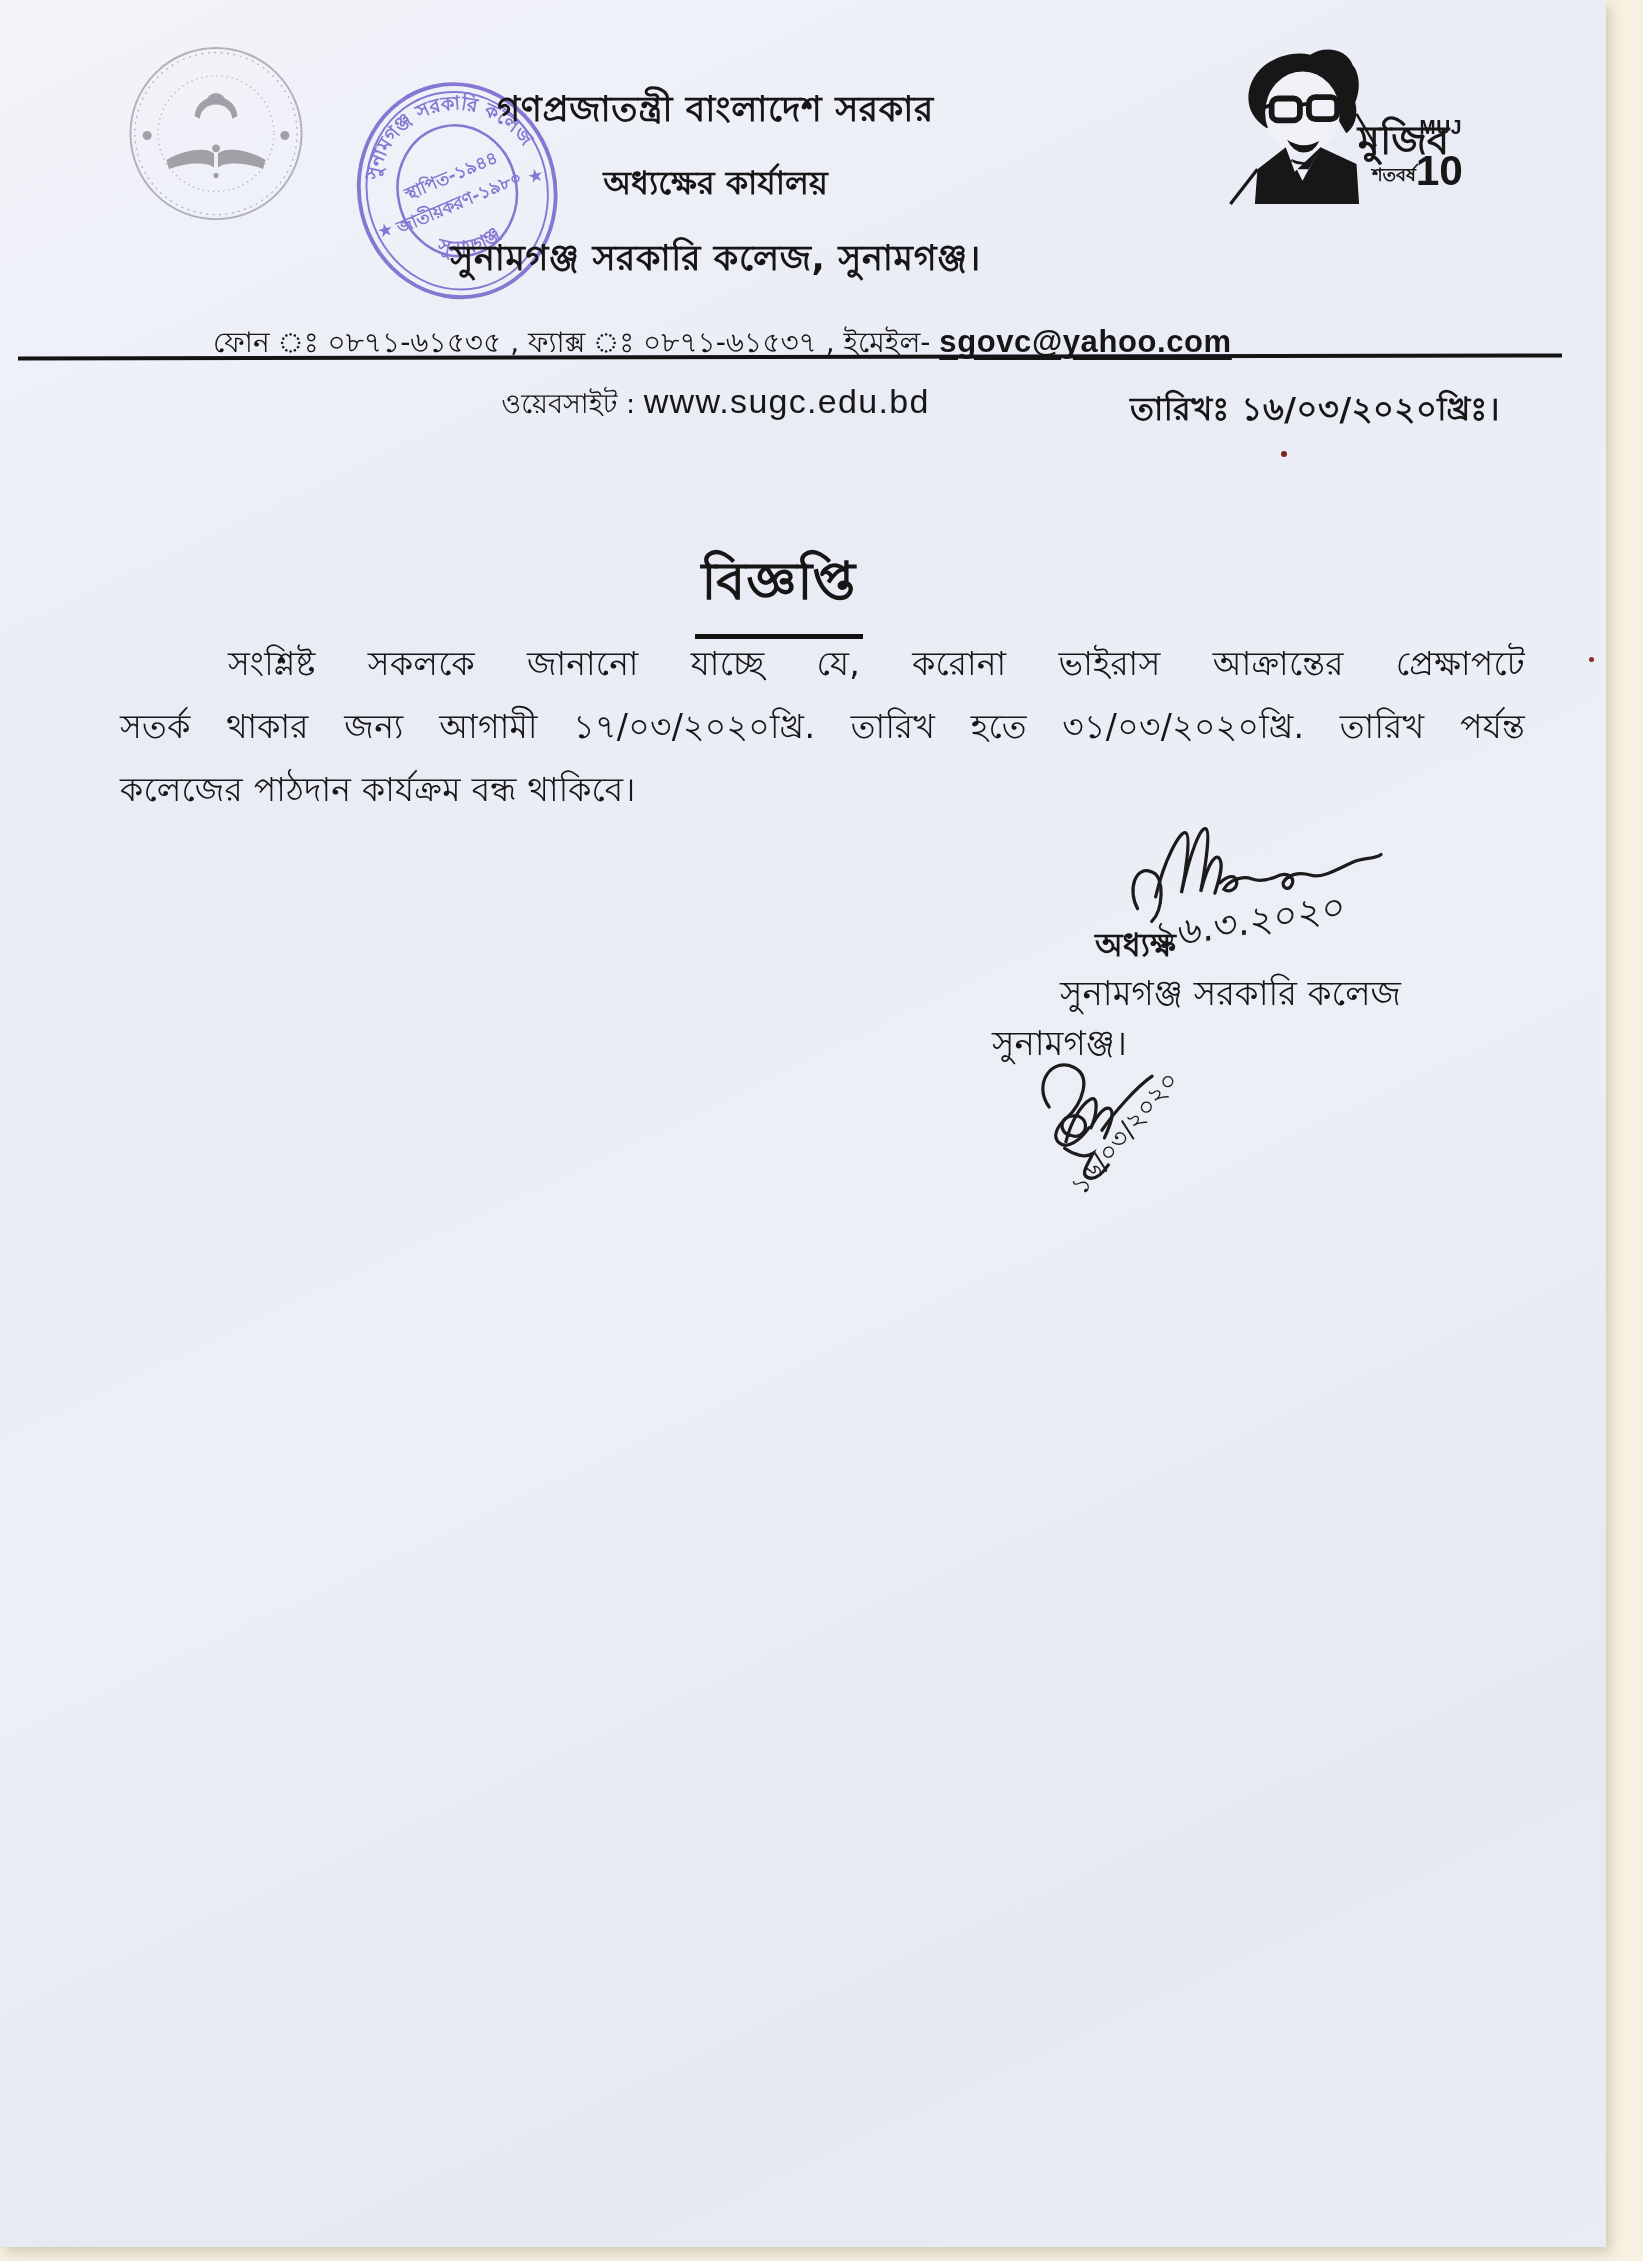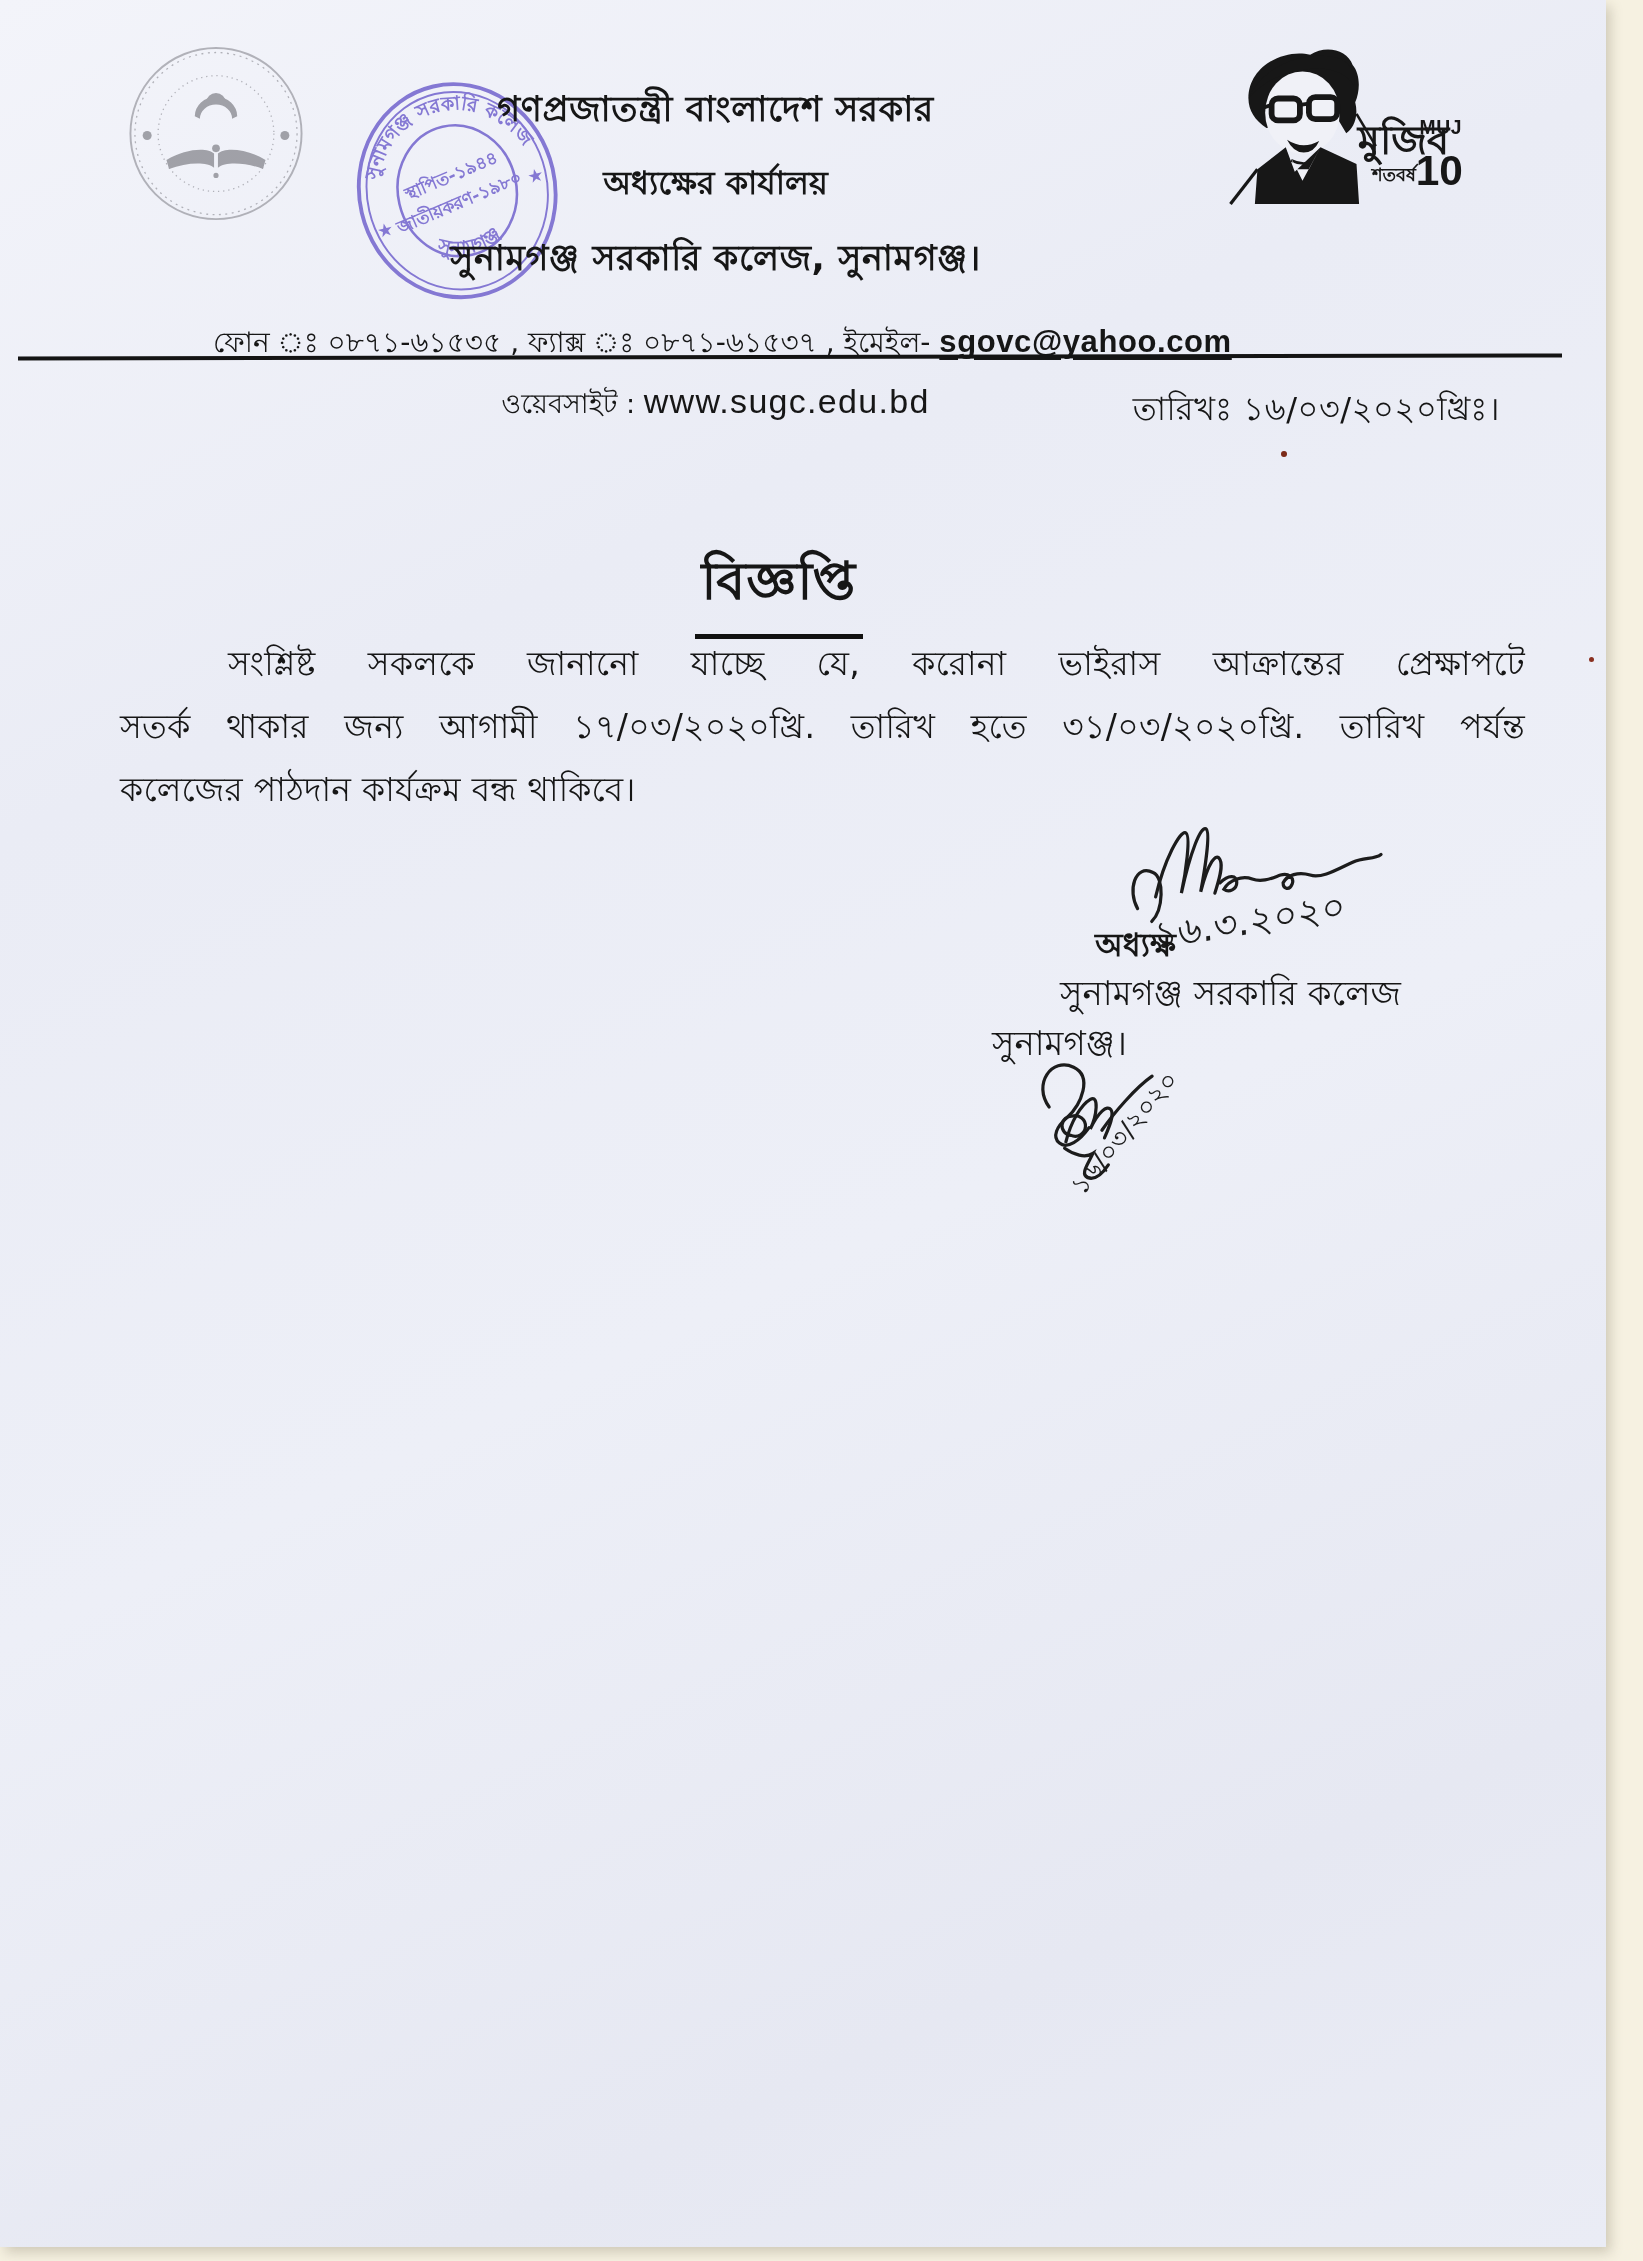--- a/index.html
+++ b/index.html
@@ -19,21 +19,21 @@
   
   .header-center{left:213px;top:82px;width:1005px;text-align:center;}
   .h-govt{font-size:35px;font-weight:bold;letter-spacing:0.6px;}
   .h-office{font-size:32px;font-weight:bold;margin-top:17px;}
   .h-college{font-size:35px;font-weight:bold;margin-top:19px;letter-spacing:0.6px;}
   .h-contact{font-size:28px;margin-top:31px;white-space:nowrap;text-align:right;}
   .h-email{font-weight:bold;font-size:31px;text-decoration:underline;text-decoration-thickness:2.6px;text-underline-offset:5.2px;letter-spacing:0.6px;}
   .h-site{font-size:27px;margin-top:14px;}
   .h-url{font-weight:normal;font-size:34px;letter-spacing:1.3px;}
   .divider{left:18px;top:355px;width:1544px;height:3.9px;background:#141414;transform:rotate(-0.12deg);}
-  .date-line{right:143px;top:384px;font-size:32px;letter-spacing:0.6px;}
+  .date-line{right:143px;top:384px;font-size:32px;letter-spacing:0.6px;font-weight:bold;}
   .notice-title{left:695px;top:541px;font-size:52px;font-weight:bold;letter-spacing:1.3px;
     padding:0 6.4px 6.4px 6.4px;border-bottom:5.8px solid #111;}
   .body-line{left:120px;width:1405px;font-size:33px;letter-spacing:0.3px;box-sizing:border-box;}
   .jst{text-align:justify;text-align-last:justify;}
   .sig-label{font-weight:bold;}
   .speck{border-radius:50%;}
   svg text{user-select:none;}
 </style>
 </head>
 <body>

